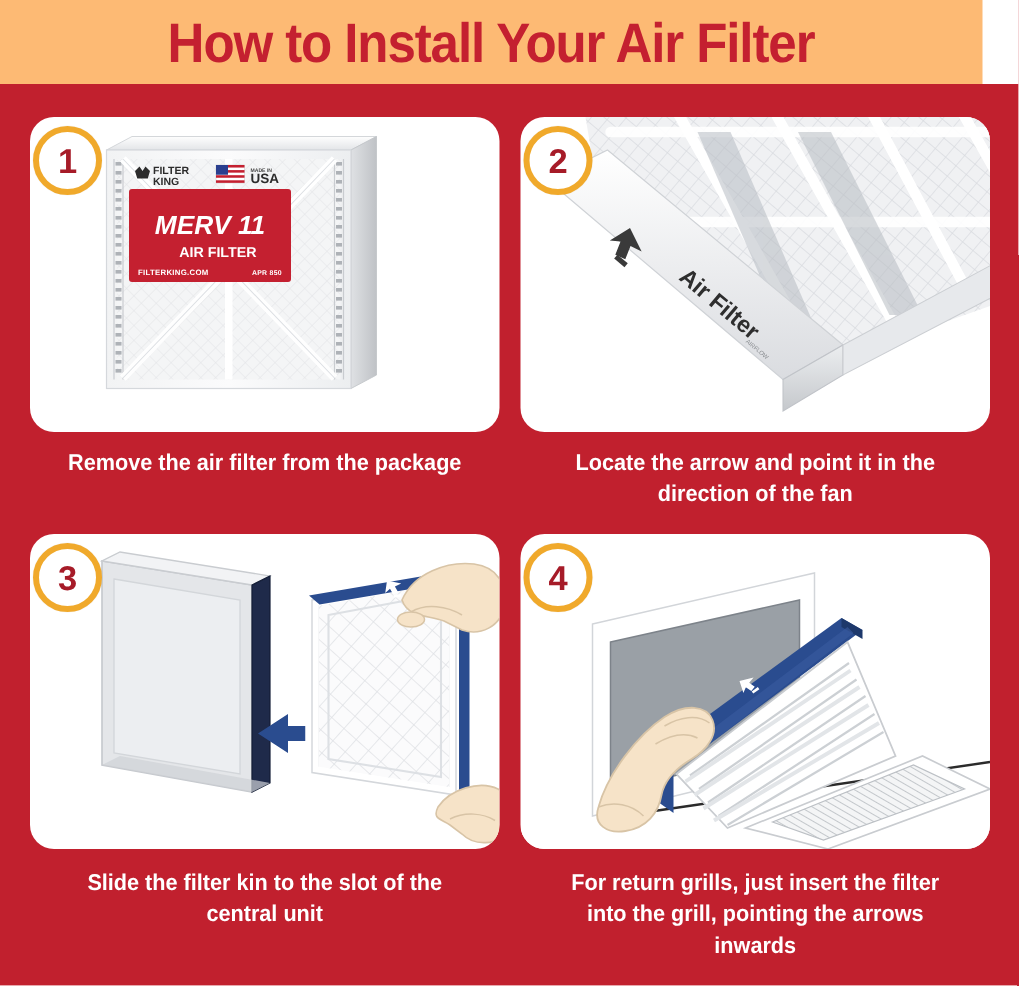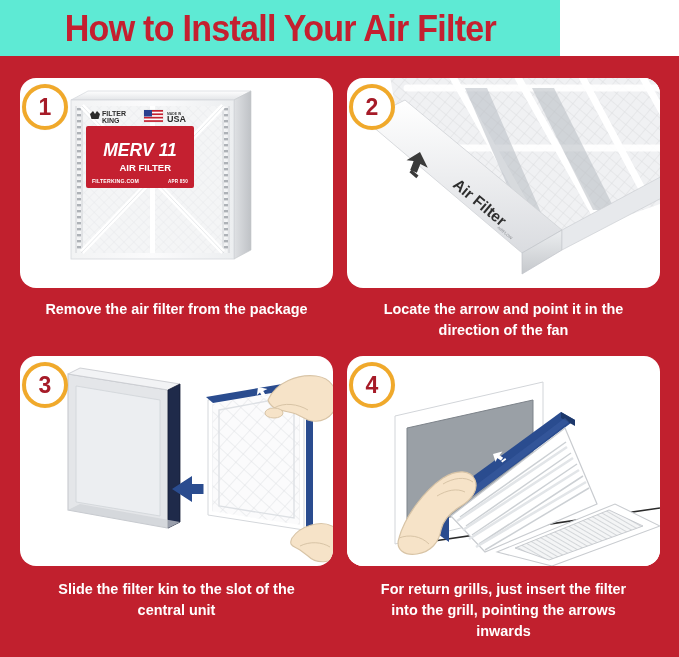--- a/index.html
+++ b/index.html
@@ -6,22 +6,22 @@
   html, body {
     width: 679px; height: 657px;
     background: #ffffff;
     font-family: "Liberation Sans", sans-serif;
     overflow: hidden;
   }
   #root { position: relative; width: 679px; height: 657px; background: #ffffff; }
 
   
   .title-bar {
-    position: absolute; left: 0; top: 0; width: 560px; height: 56px;
-    background: #5eead4;
+    position: absolute; left: 0; top: 0; width: 655px; height: 56px;
+    background: #fdba74;
     display: flex; align-items: center; justify-content: center;
   }
   .title-text {
     font-family: "Liberation Sans", sans-serif;
     font-weight: bold;
     font-size: 37px;
     letter-spacing: -0.8px;
     color: #C42030;
     transform: scaleX(0.92);
     white-space: nowrap;

